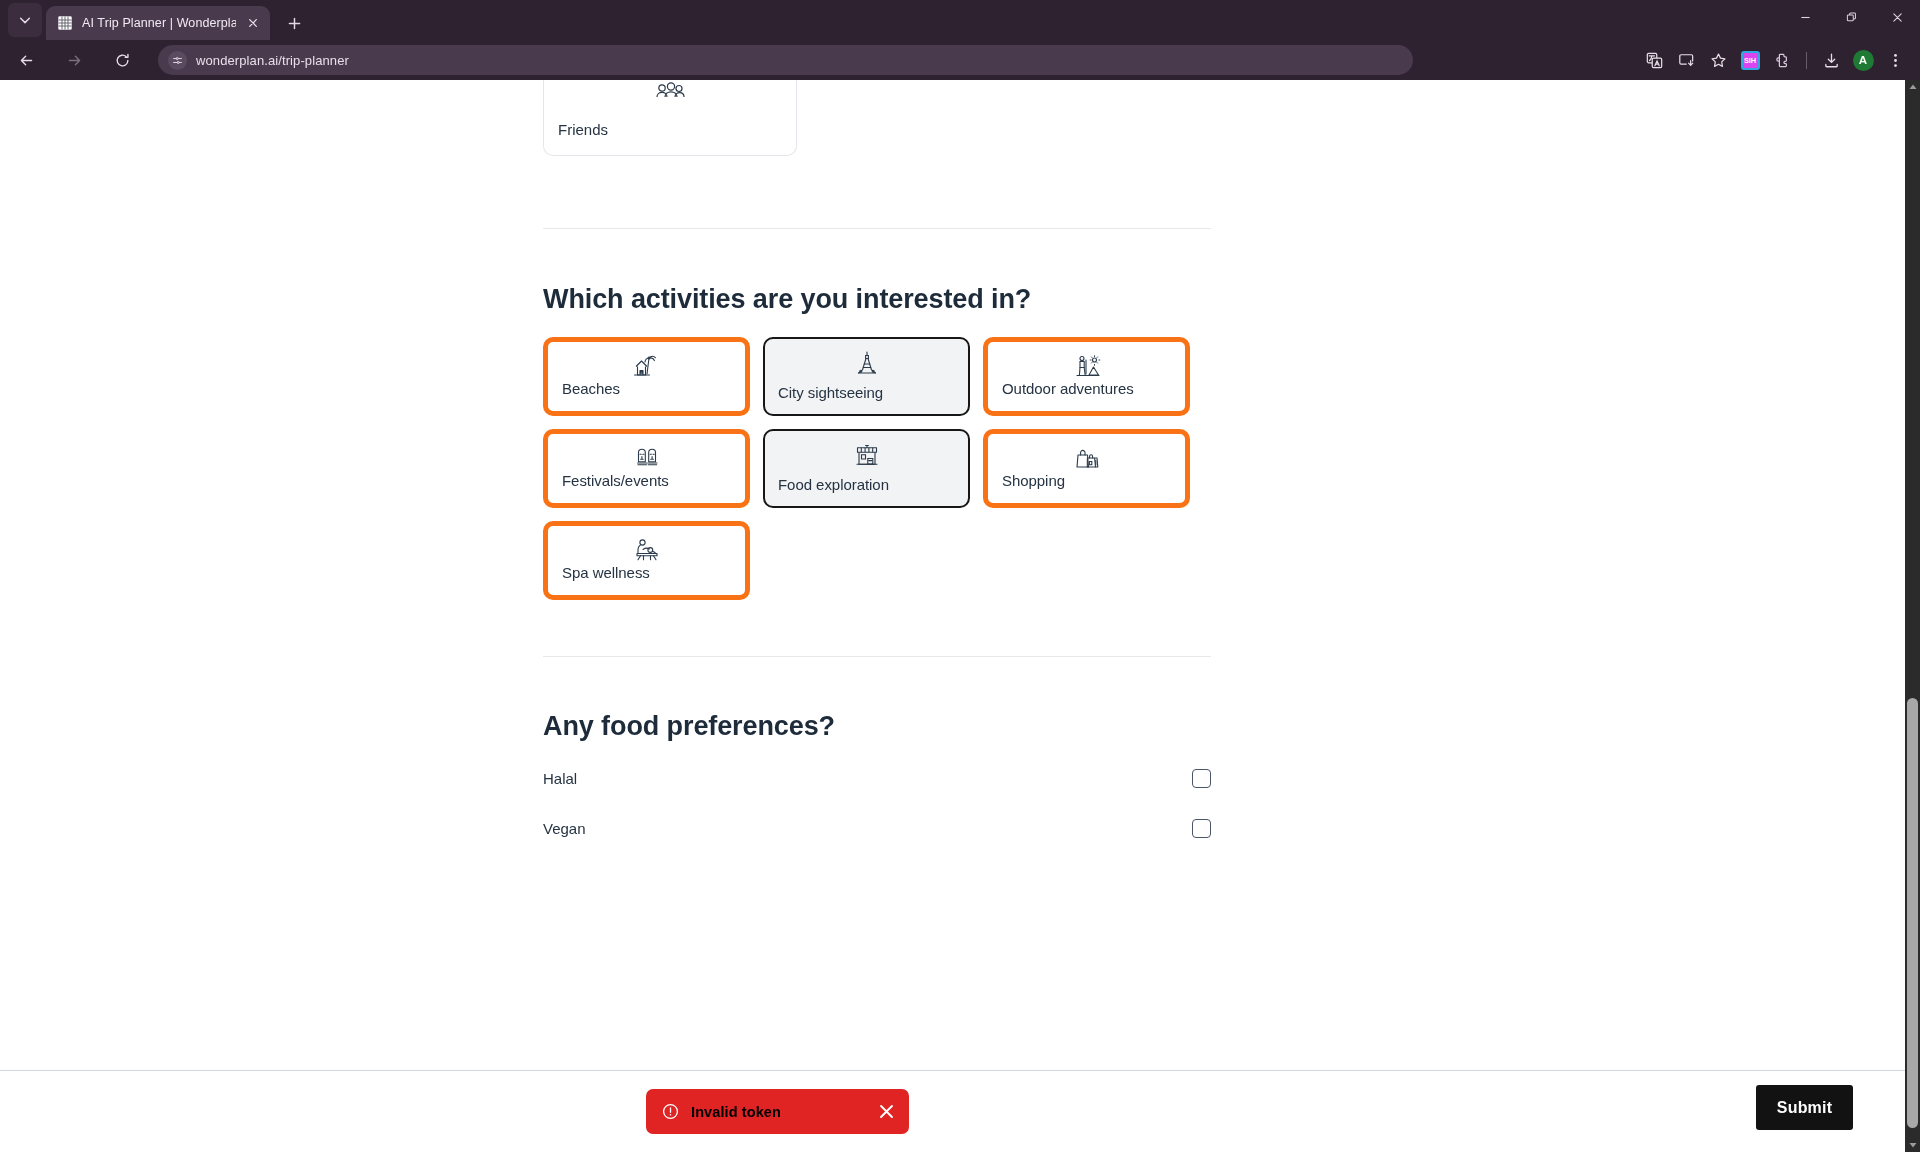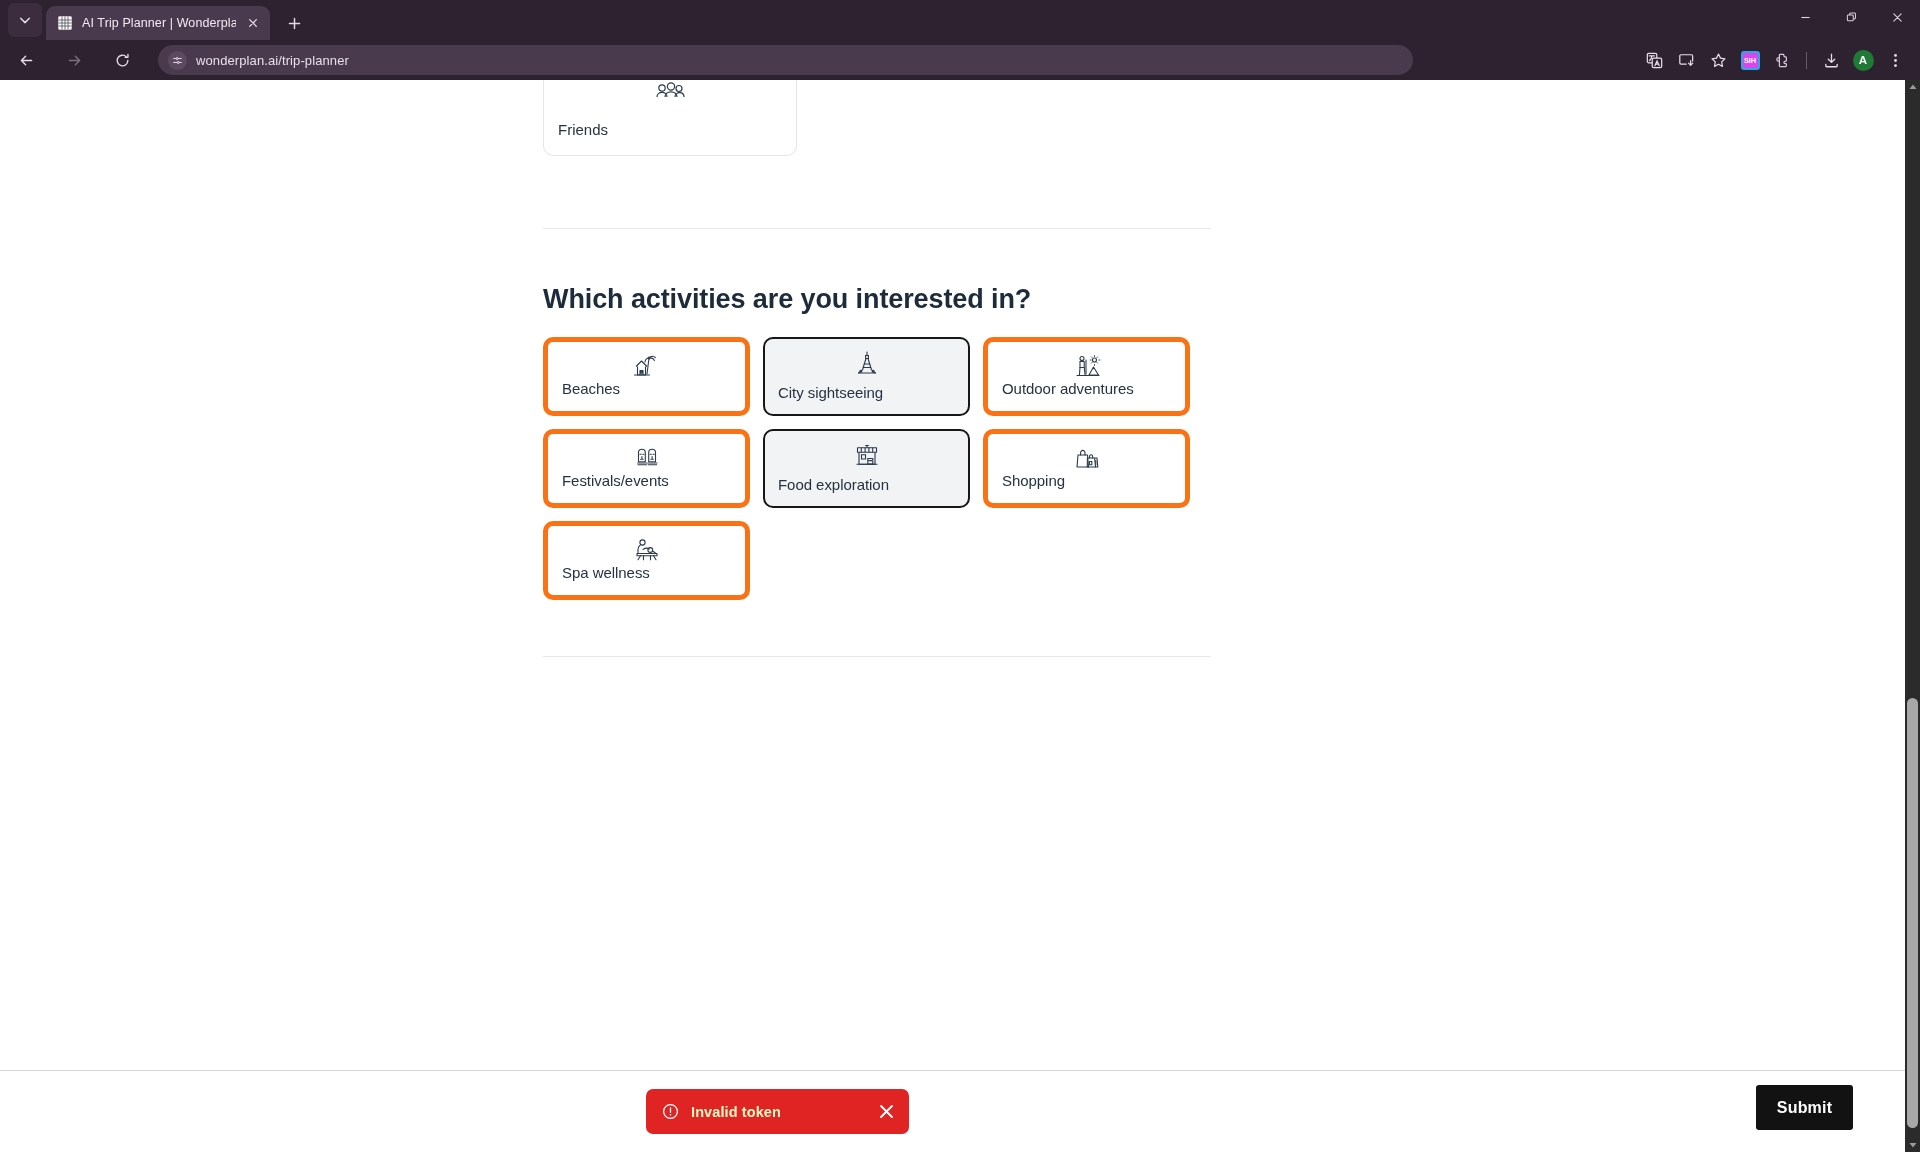--- a/index.html
+++ b/index.html
@@ -147,21 +147,21 @@
     position: absolute; right: 52px; top: 14px;
     width: 97px; height: 45px; border-radius: 3px;
     background: #121212; color: #fff; border: none;
     font-size: 16px; font-weight: 700; letter-spacing: .2px;
     display: flex; align-items: center; justify-content: center; cursor: pointer;
     font-family: "Liberation Sans", sans-serif;
   }
   .toast {
     position: absolute; left: 646px; bottom: 18px;
     width: 263px; height: 45px; border-radius: 7px;
-    background: #e02323; color: #fef9c3;
+    background: #e02323; color: #000000;
     display: flex; align-items: center; padding: 0 14px 0 16px; gap: 12px;
   }
   .toast-icon { width: 17px; height: 17px; flex: 0 0 17px; }
   .toast-msg { font-size: 14.5px; font-weight: 600; letter-spacing: .1px; flex: 1 1 auto; }
   .toast-close { width: 17px; height: 17px; cursor: pointer; }
 
   
   .scrollbar {
     position: absolute; top: 80px; right: 0; width: 15px; height: 1072px;
     background: #2b2b2b;
@@ -452,20 +452,34 @@
 
           </div>
         </div>
 
         <div style="height:56px"></div>
         <div class="wrap">
           <div class="divider"></div>
         </div>
         <div style="height:54px"></div>
 
+        <div class="wrap">
+          <div class="section-title">Any food preferences?</div>
+          <div style="height:21px"></div>
+
+          <div class="pref-row">
+            <span class="pref-label">Halal</span>
+            <span class="checkbox"></span>
+          </div>
+          <div style="height:20px"></div>
+          <div class="pref-row">
+            <span class="pref-label">Vegan</span>
+            <span class="checkbox"></span>
+          </div>
+        </div>
 
       </div>
 
       <div class="footer">
         <div class="toast">
           <span class="toast-icon">
             <svg viewBox="0 0 18 18" fill="none" stroke="#ffffff" stroke-width="1.4">
               <circle cx="9" cy="9" r="7.3"></circle>
               <path d="M9 5.2v4.6" stroke-linecap="round"></path>
               <circle cx="9" cy="12.4" r=".85" fill="#fff" stroke="none"></circle>

